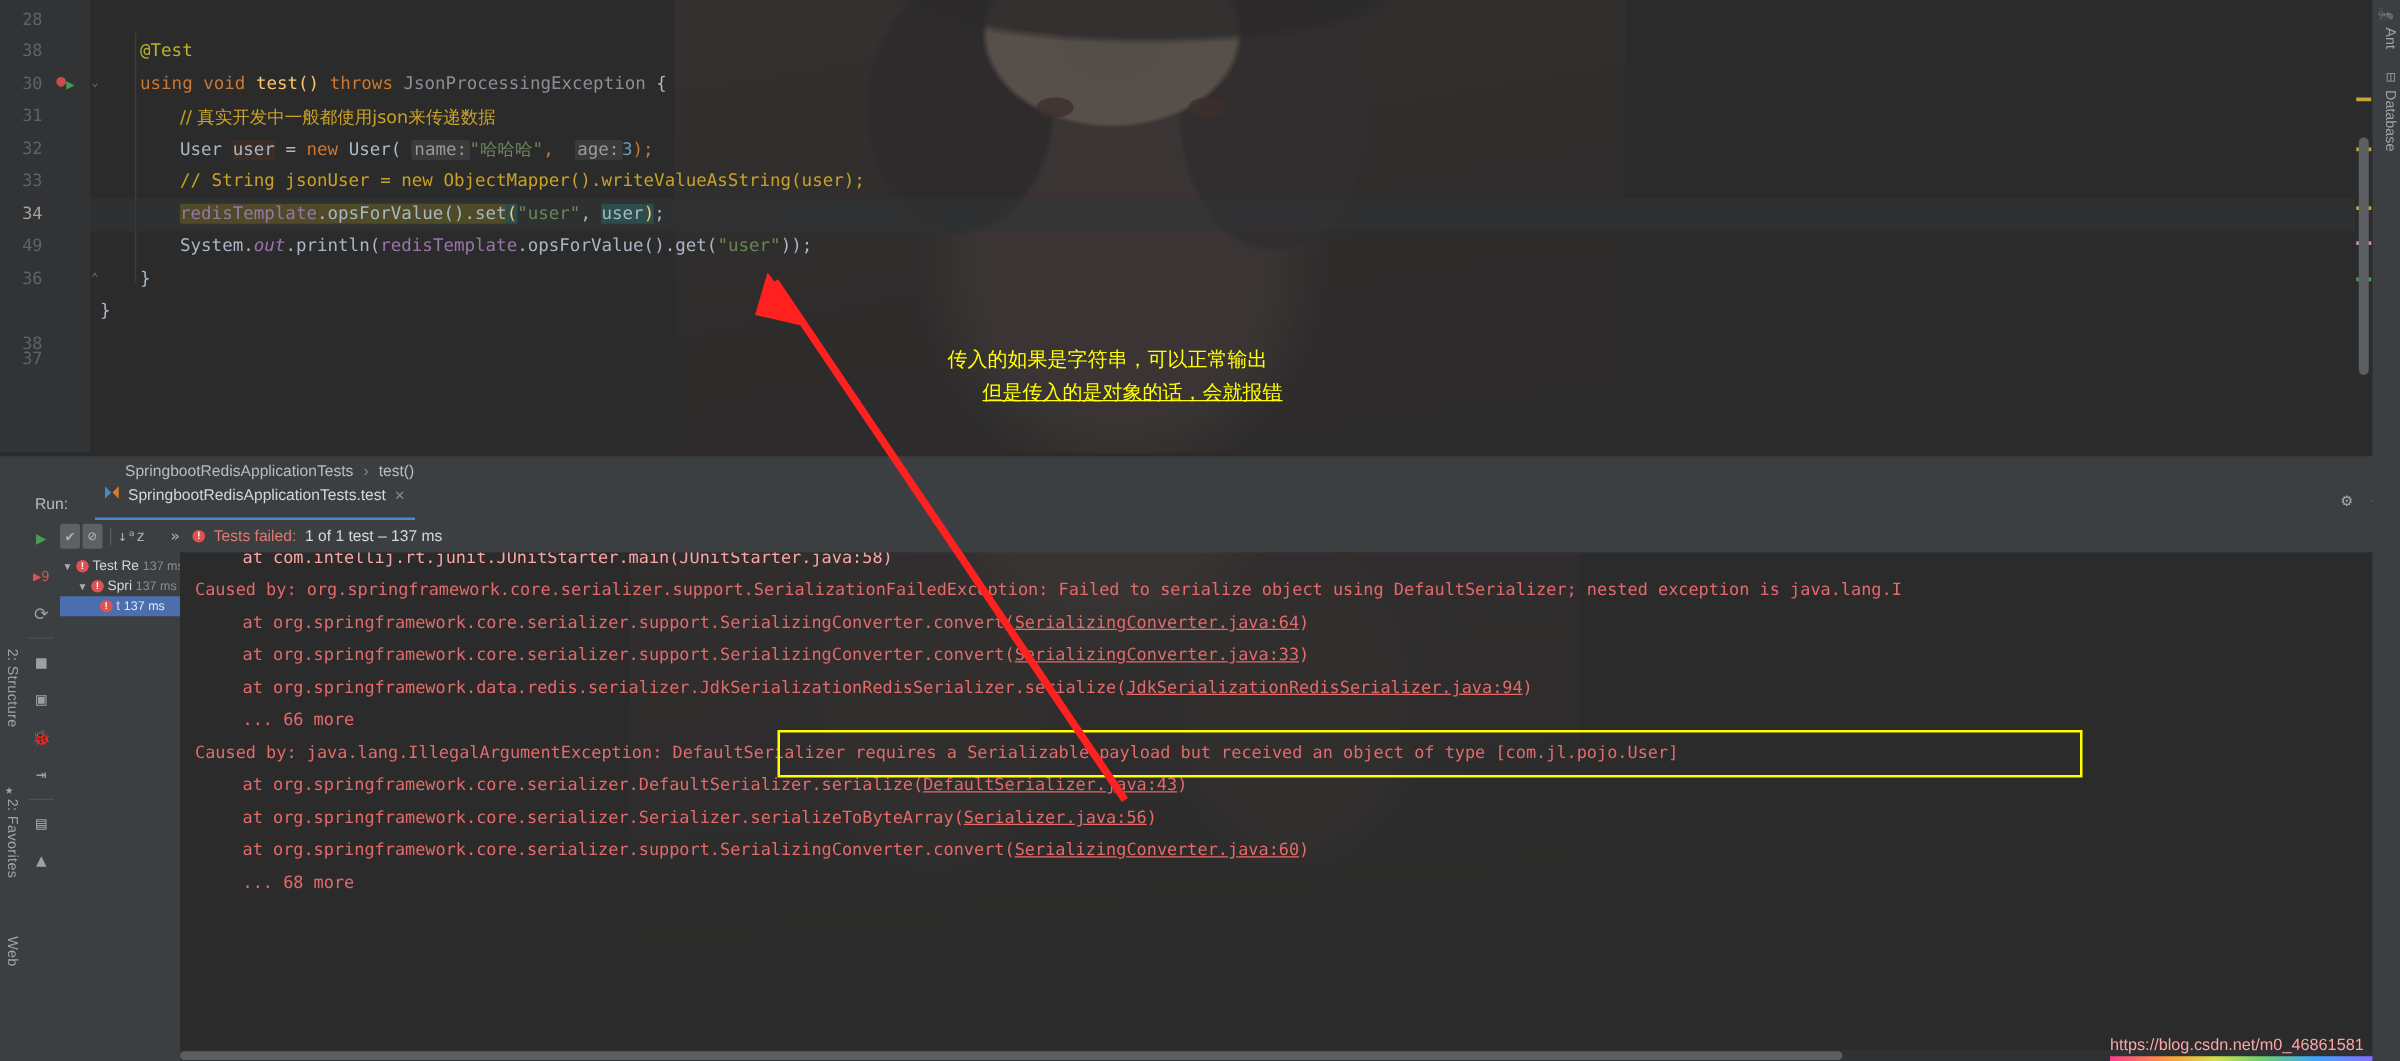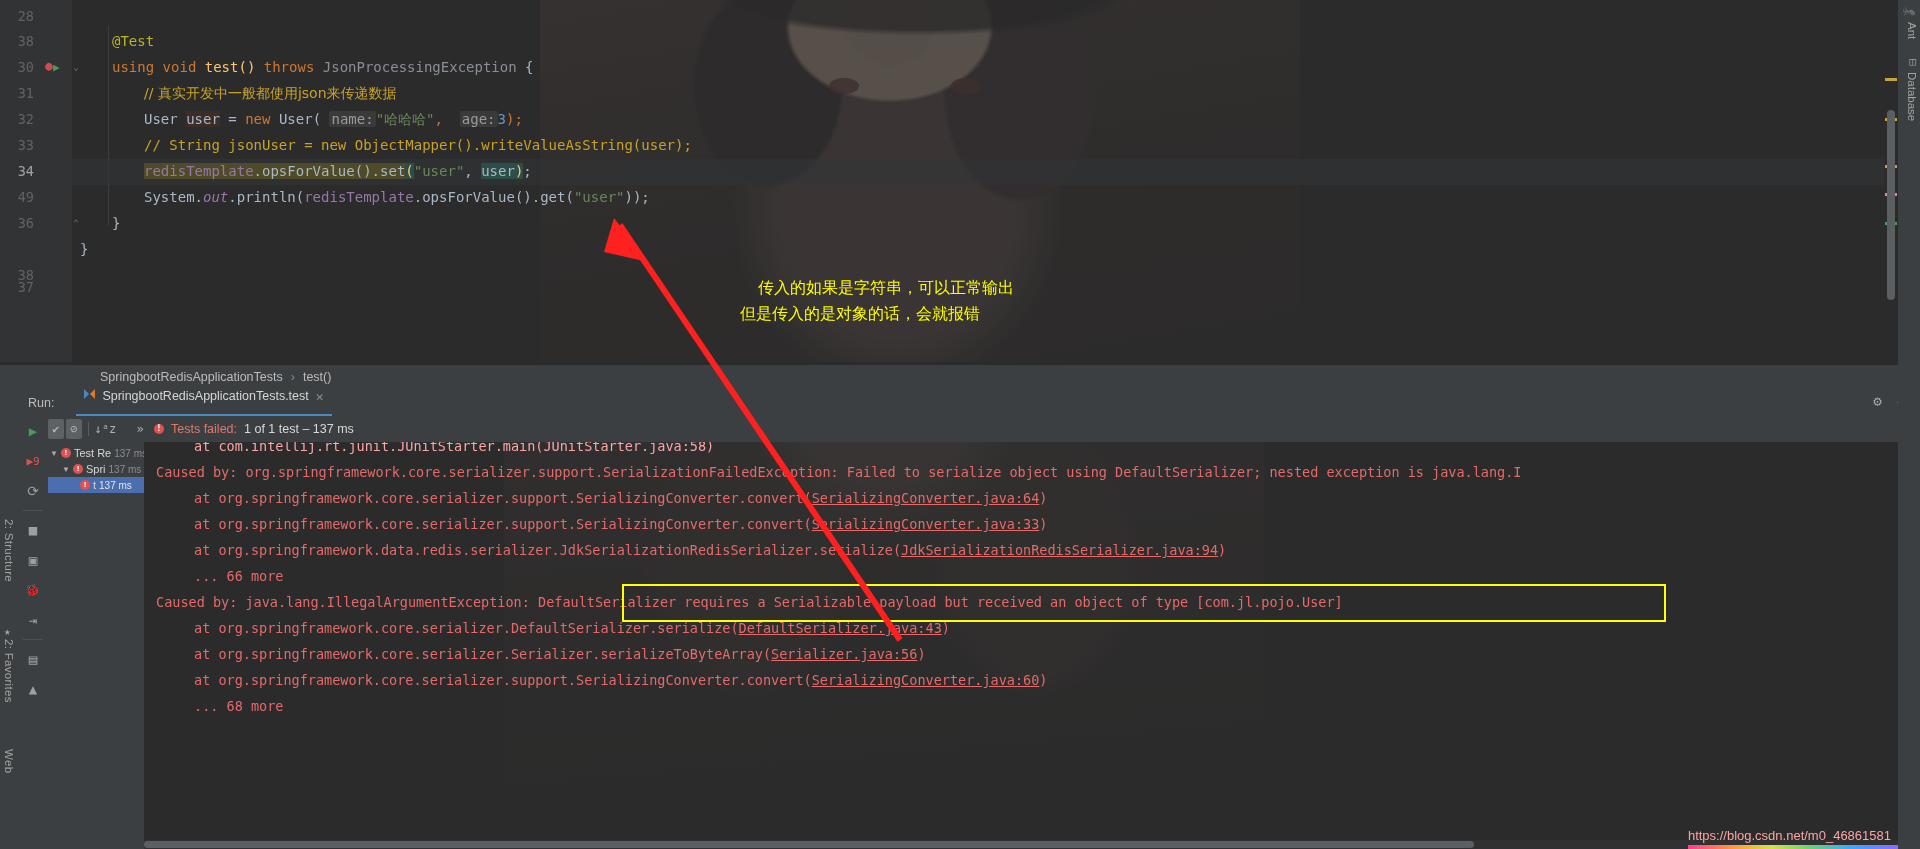--- a/index.html
+++ b/index.html
@@ -191,21 +191,21 @@
     <div class="codeline" style="top:137px; left:144px;"><span class="cmt-y">// String jsonUser = new ObjectMapper().writeValueAsString(user);</span></div>
 
     <div class="codeline" style="top:163px; left:144px;"><span class="fld" style="background:#4f4b28">redisTemplate</span><span style="color:#a9b7c6;background:#4f4b28">.opsForValue()</span><span style="color:#a9b7c6;background:#4f4b28">.set</span><span style="color:#ffc66d;background:#2c4e4a">(</span><span class="str">"user"</span><span style="color:#a9b7c6">, </span><span style="color:#a9b7c6;background:#2c4e4a">user</span><span style="color:#ffc66d;background:#2c4e4a">)</span><span style="color:#a9b7c6">;</span></div>
 
     <div class="codeline" style="top:189px; left:144px;"><span style="color:#a9b7c6">System.</span><span class="fld ital">out</span><span style="color:#a9b7c6">.println(</span><span class="fld">redisTemplate</span><span style="color:#a9b7c6">.opsForValue()</span><span style="color:#a9b7c6">.get(</span><span class="str">"user"</span><span style="color:#a9b7c6">));</span></div>
 
     <div class="codeline" style="top:215px; left:112px; color:#a9b7c6;">}</div>
     <div class="codeline" style="top:241px; left:80px; color:#a9b7c6;">}</div>
 
     <div class="anno" style="left:758px; top:275px;">传入的如果是字符串，可以正常输出</div>
-    <div class="anno" style="left:740px; top:301px;">但是传入的是对象的话，会就报错</div>
+    <div class="anno" style="left:786px; top:301px;text-decoration:underline;">但是传入的是对象的话，会就报错</div>
   </div>
 
   <div class="markbar">
     <div class="mark" style="top:78px;  background:#c8a33a;"></div>
     <div class="mark" style="top:118px; background:#c8a33a;"></div>
     <div class="mark" style="top:165px; background:#c8a33a;"></div>
     <div class="mark" style="top:193px; background:#d48ba4;"></div>
     <div class="mark" style="top:222px; background:#499c54;"></div>
     <div class="escroll" style="top:110px; height:190px;"></div>
   </div>

